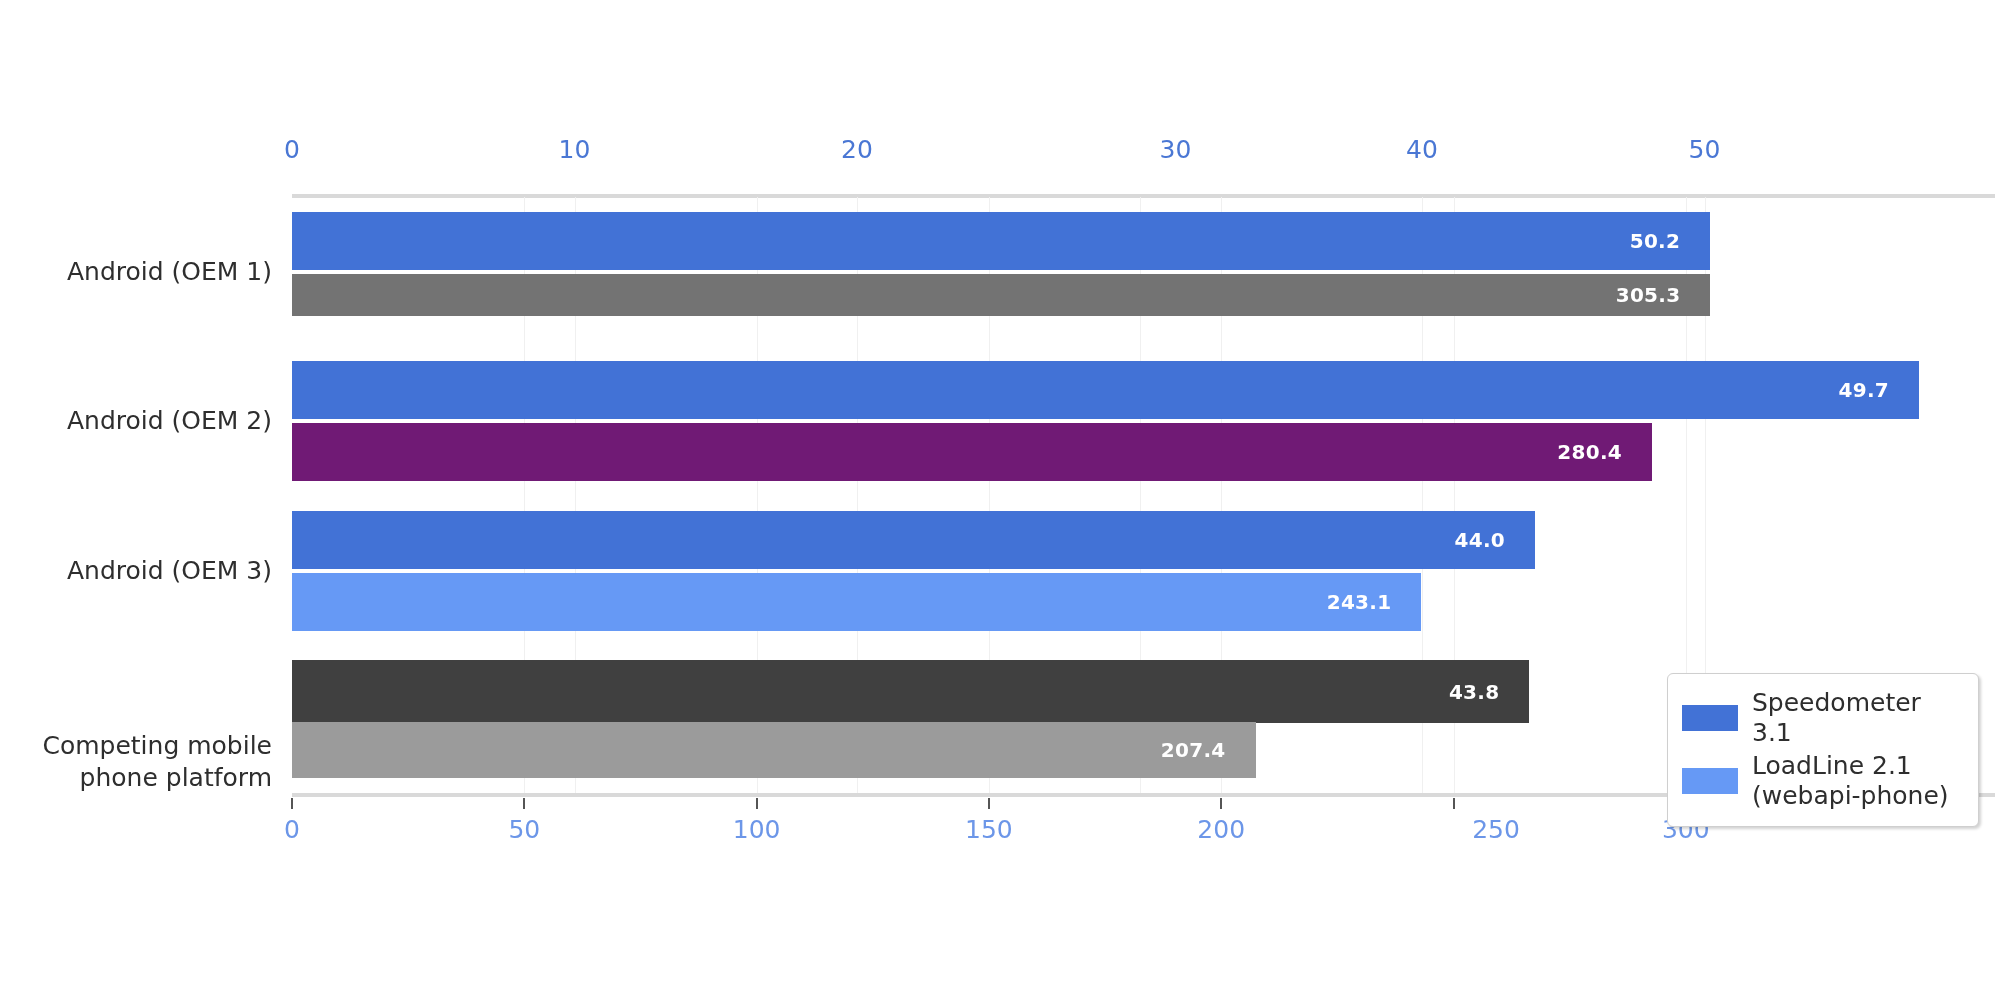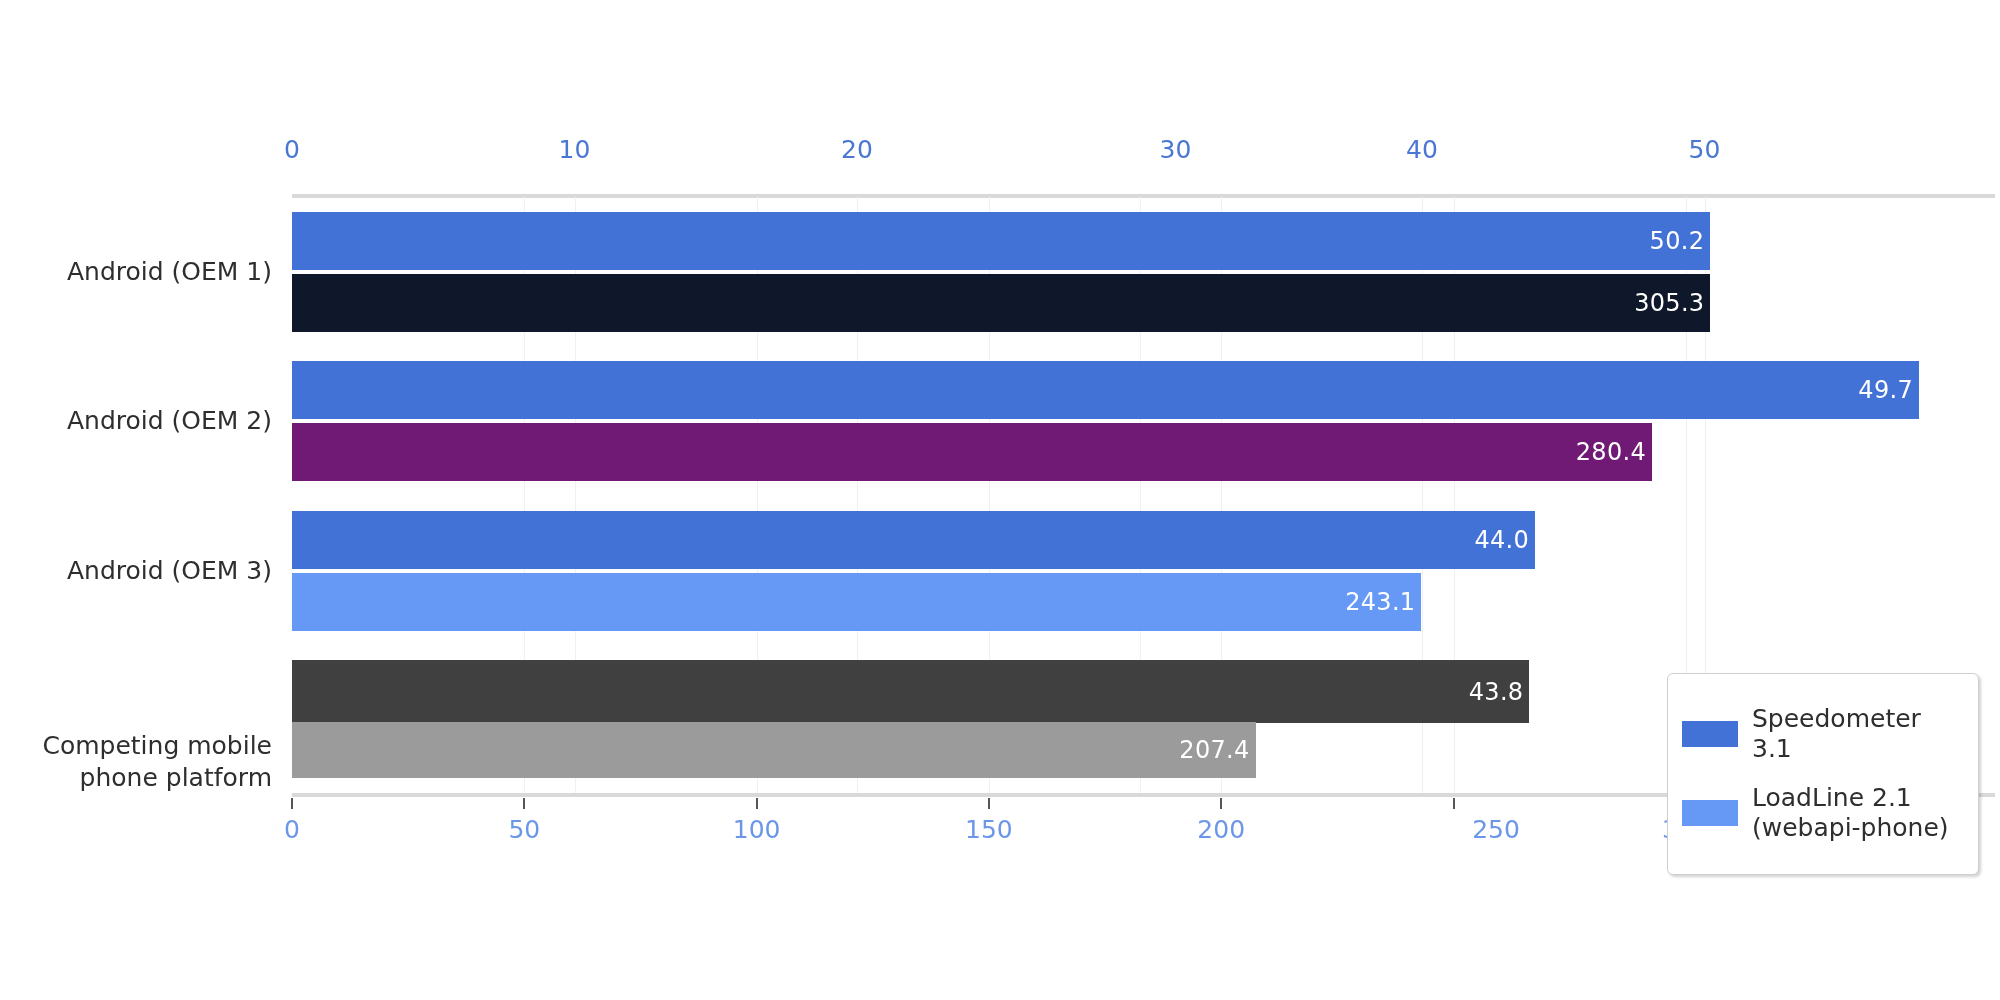--- a/index.html
+++ b/index.html
@@ -109,45 +109,45 @@
 
   
   .bar {
     position: absolute;
     left: 0;
     display: flex;
     align-items: center;
     justify-content: flex-end;
   }
   .bar-value {
-    font-size: 24px;
-    font-weight: normal;
+    font-size: 20px;
+    font-weight: bold;
     color: #ffffff;
-    padding-right: 6px;
+    padding-right: 30px;
     white-space: nowrap;
     letter-spacing: .3px;
   }
 
   
   .legend {
     position: absolute;
     left: 1667px;
     top: 673px;
     width: 312px;
     padding: 10px 14px 12px 14px;
     background: #ffffff;
     border: 1px solid #cfcfcf;
     border-radius: 6px;
     box-shadow: 2px 2px 3px rgba(0,0,0,0.18);
   }
   .legend-row {
     display: flex;
     align-items: center;
     gap: 14px;
-    margin: 20px 0;
+    margin: 4px 0;
   }
   .legend-swatch {
     flex: 0 0 auto;
     width: 56px;
     height: 26px;
   }
   .legend-label {
     font-size: 25px;
     color: #2e2e2e;
     line-height: 1.18;
@@ -177,21 +177,21 @@
       <div class="gridline" style="left: 1412.59px;"></div>
       <div class="gridline" style="left: 232.303px;"></div>
       <div class="gridline" style="left: 464.606px;"></div>
       <div class="gridline" style="left: 696.909px;"></div>
       <div class="gridline" style="left: 929.212px;"></div>
       <div class="gridline" style="left: 1161.51px;"></div>
       <div class="gridline" style="left: 1393.82px;"></div>
       <div class="bar" style="top: 14.75px; width: 1418.24px; height: 58px; background: rgb(66, 114, 214);">
         <span class="bar-value">50.2</span>
       </div>
-      <div class="bar" style="top: 76.75px; width: 1418.44px; height: 58px; background: #0f172a;">
+      <div class="bar" style="top: 76.75px; width: 1418.44px; height: 42px; background: #737373;">
         <span class="bar-value">305.3</span>
       </div>
       <div class="bar" style="top: 164.25px; width: 1627px; height: 58px; background: rgb(66, 114, 214);">
         <span class="bar-value">49.7</span>
       </div>
       <div class="bar" style="top: 226.25px; width: 1360px; height: 58px; background: #701a75;">
         <span class="bar-value">280.4</span>
       </div>
       <div class="bar" style="top: 313.75px; width: 1243.08px; height: 58px; background: rgb(66, 114, 214);">
         <span class="bar-value">44.0</span>

